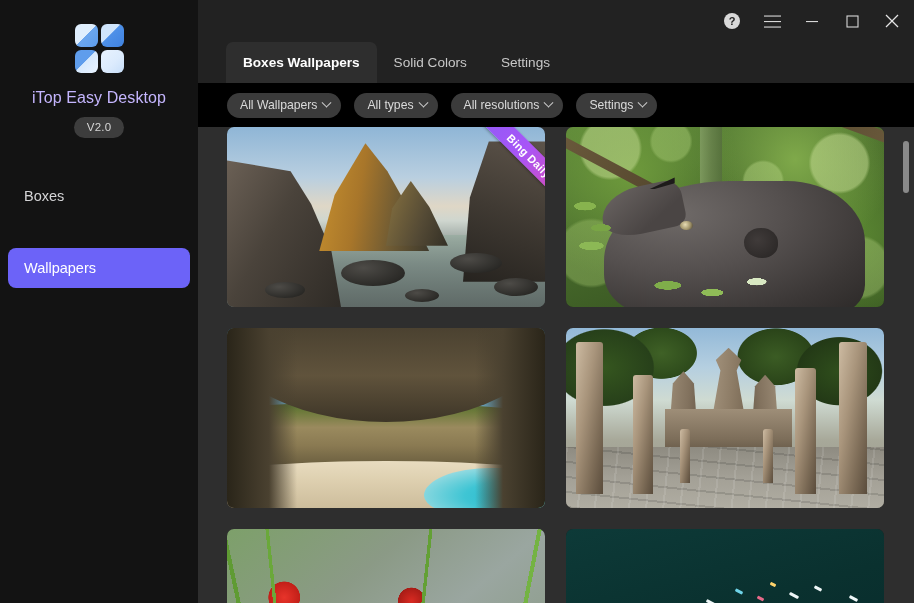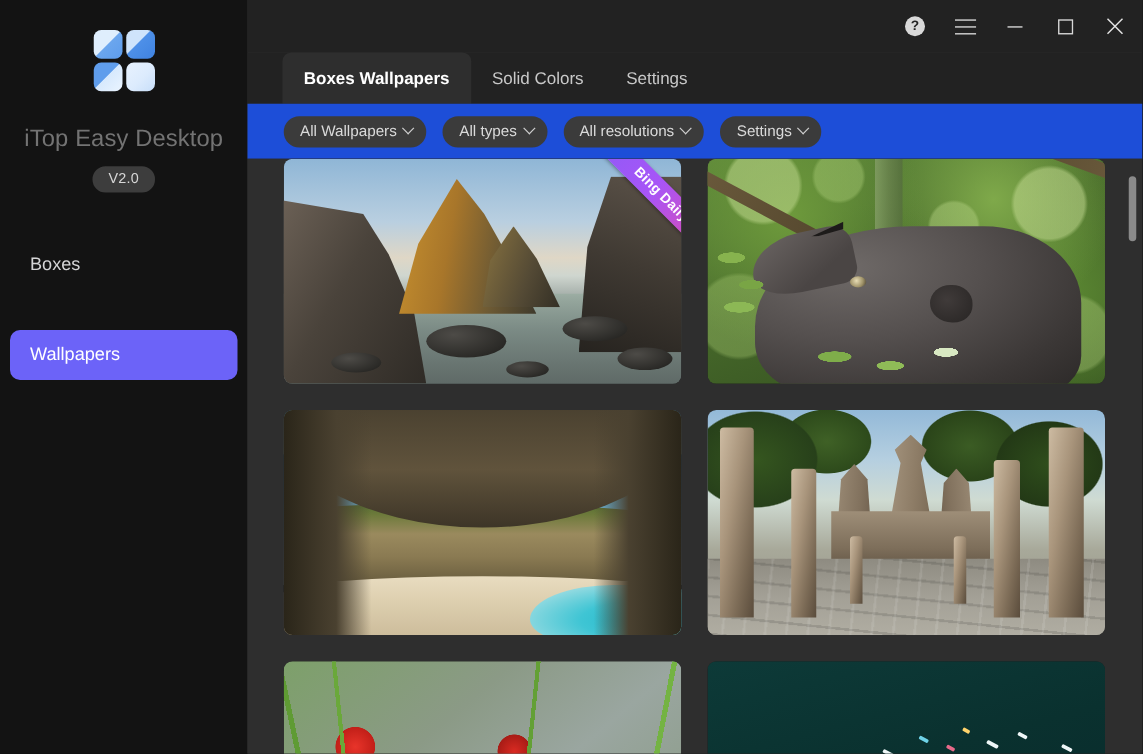--- a/index.html
+++ b/index.html
@@ -50,23 +50,23 @@
     width: 23px;
     height: 23px;
     border-radius: 6px;
   }
   #logo i.a { background: linear-gradient(135deg,#dfeefd 0%,#dfeefd 48%,#6ba6ee 50%,#5d9ceb 100%); }
   #logo i.b { background: linear-gradient(135deg,#cfe4fb 0%,#cfe4fb 42%,#4e90e8 44%,#3f82e0 100%); }
   #logo i.c { background: linear-gradient(135deg,#5f9dec 0%,#5f9dec 46%,#d7e9fd 48%,#eaf4ff 100%); }
   #logo i.d { background: linear-gradient(135deg,#e8f2fe 0%,#dcebfd 55%,#c7def9 100%); }
 
   #app-title {
-    margin-top: 28px;
-    font-size: 19px;
-    color: #737373;
+    margin-top: 16px;
+    font-size: 16px;
+    color: #c4b5fd;
     letter-spacing: .1px;
   }
 
   #version-badge {
     margin-top: 10px;
     background: #3d3d3d;
     color: #d6d6d6;
     font-size: 11.5px;
     padding: 4px 13px 5px;
     border-radius: 11px;
@@ -167,21 +167,21 @@
   }
 
   
   #filters {
     height: 44px;
     display: flex;
     align-items: center;
     padding-left: 29px;
     gap: 13px;
     flex: 0 0 44px;
-    background: #1d4ed8;
+    background: #000000;
   }
   .pill {
     height: 25px;
     background: #3b3b3b;
     border-radius: 13px;
     display: flex;
     align-items: center;
     gap: 6px;
     padding: 0 11px 0 13px;
     color: #dadada;

